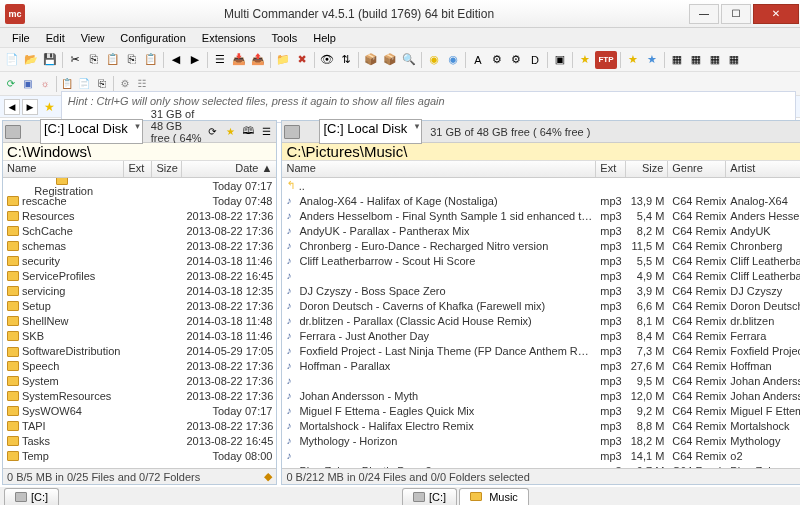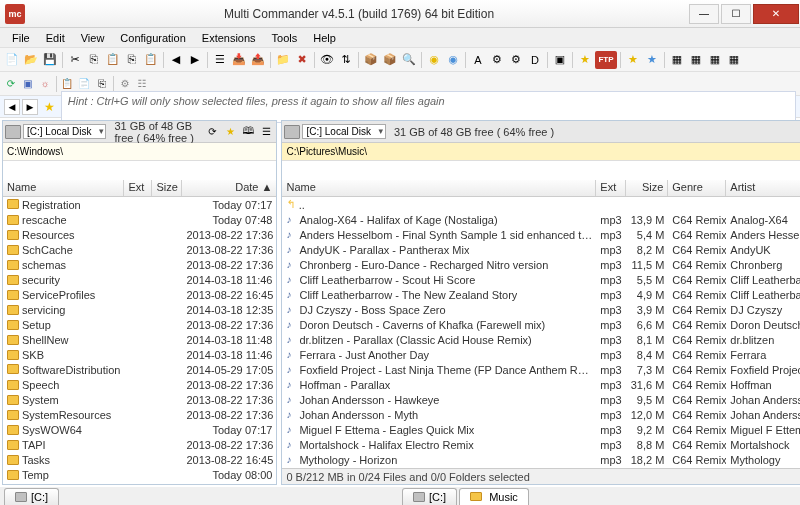--- a/index.html
+++ b/index.html
@@ -17,27 +17,27 @@
 .tsep { width: 1px; height: 16px; background: #ccc; margin: 0 2px; }
 .hintbar { height: 22px; background: #f0f6ff; display: flex; align-items: center; padding: 0 4px; border-bottom: 1px solid #e0e0e0; gap: 6px;}
 .hint-arrows { display:flex; gap:2px;}
 .arrow-btn { width:16px; height:16px; display:flex; align-items:center; justify-content:center; cursor:pointer; border:1px solid #ccc; background:#fff; font-size:9px;}
 .star { color:#f0c000; font-size:12px;}
 .hint-text { flex:1; font-style: italic; color: #666; background:#fff; border:1px solid #d0d8e8; padding:1px 6px; height:32px; line-height:16px; overflow:hidden; white-space:nowrap;}
 .panes { display: flex; height: calc(505px - 28px - 20px - 48px - 22px - 18px); }
 .pane { flex: 1; display: flex; flex-direction: column; border: 1px solid #bcd; margin:2px; background:#fff;}
 .pane-header { height: 22px; display: flex; align-items: center; background: #e8e8e8; border-bottom: 1px solid #ccc; padding: 0 2px; gap: 2px;}
 .drive-icon { width:16px; height:14px; background:#c0c0c0; border:1px solid #888; border-radius:1px;}
-.drive-select { border: 1px solid #aaa; background: #fff; padding: 1px 14px 1px 3px; cursor: pointer; font-size:10px; position:relative;}
+.drive-select { border: 1px solid #aaa; background: #fff; padding: 1px 14px 7px 3px; cursor: pointer; font-size:13px; position:relative;margin-left:17px;}
 .drive-select::after { content:"▾"; position:absolute; right:2px; top:1px; font-size:9px; color:#555;}
 .freespace { flex: 1; padding-left: 6px; color: #333; }
 .hbtn { width:16px; height:16px; display:flex; align-items:center; justify-content:center; cursor:pointer; font-size:10px;}
-.pathbar { height: 18px; background: #fffdf0; border-bottom: 1px solid #ddd; display: flex; align-items: center; padding: 0 4px; font-size:10px;}
+.pathbar { height: 18px; background: #fffdf0; border-bottom: 1px solid #ddd; display: flex; align-items: center; padding: 0 4px; font-size:15px;}
 .pathbar.active { background: #fff3c0; }
-.list-header { height: 17px; background: linear-gradient(#fdfdfd,#ececec); display: flex; border-bottom: 1px solid #ccc; margin-top: 19px; }
+.list-header { height: 17px; background: linear-gradient(#fdfdfd,#ececec); display: flex; border-bottom: 1px solid #ccc; }
 .col { border-right: 1px solid #d0d0d0; padding: 1px 4px; font-size: 11px; color:#333; overflow: hidden; white-space: nowrap; cursor:pointer;}
 .list-body { flex: 1; overflow-y: auto; overflow-x: hidden; }
 .row { display: flex; height: 15px; align-items: center; font-size: 11px; color:#333;}
 .row.selected { background:#d0e0ff; border:1px dotted #888; height:15px;}
 .folder-icon { width:12px; height:10px; background:#f5c547; border:1px solid #c89020; margin-right:3px; flex-shrink:0; border-radius:1px;}
 .music-icon { width:10px; height:11px; margin-right:3px; flex-shrink:0; color:#4a68a0; font-size:10px; line-height:11px;}
 .cell { padding: 0 4px; overflow: hidden; white-space: nowrap; text-overflow: clip;}
 .status { height: 16px; background: #f0f0f0; border-top: 1px solid #ccc; display:flex; align-items:center; padding:0 4px; font-size:10px; color:#444; justify-content:space-between;}
 .tab { background:linear-gradient(#fff,#eaeaea); border:1px solid #b0b0b0; border-bottom:none; padding:2px 10px; margin-right:2px; border-radius:3px 3px 0 0; cursor:pointer; display:flex; align-items:center; gap:4px; font-size:11px;}
 .tab.active { background:#fff; }
@@ -157,21 +157,21 @@
     </div>
     <div class="pathbar">C:\Windows\</div>
     <div class="list-header">
       <div class="col c-name">Name</div>
       <div class="col c-ext">Ext</div>
       <div class="col c-size">Size</div>
       <div class="col c-date"><span>Date</span> ▲</div>
     </div>
     <div class="list-body" id="left-list">
         <div class="row">
-          <div class="cell c-name" style="display:flex;align-items:flex-start;">
+          <div class="cell c-name" style="display:flex;align-items:center;flex-direction:column;">
             <div class="folder-icon"></div>
             <span>Registration</span>
           </div>
           <div class="cell c-ext"></div>
           <div class="cell c-size"></div>
           <div class="cell c-date">Today 07:17</div>
         </div>
         <div class="row">
           <div class="cell c-name" style="display:flex;align-items:center;">
             <div class="folder-icon"></div>
@@ -256,21 +256,21 @@
         <div class="row">
           <div class="cell c-name" style="display:flex;align-items:center;">
             <div class="folder-icon"></div>
             <span>SKB</span>
           </div>
           <div class="cell c-ext"></div>
           <div class="cell c-size"></div>
           <div class="cell c-date">2014-03-18 11:46</div>
         </div>
         <div class="row">
-          <div class="cell c-name" style="display:flex;align-items:flex-start;">
+          <div class="cell c-name" style="display:flex;align-items:flex-end;">
             <div class="folder-icon"></div>
             <span>SoftwareDistribution</span>
           </div>
           <div class="cell c-ext"></div>
           <div class="cell c-size"></div>
           <div class="cell c-date">2014-05-29 17:05</div>
         </div>
         <div class="row">
           <div class="cell c-name" style="display:flex;align-items:center;">
             <div class="folder-icon"></div>
@@ -328,20 +328,24 @@
         <div class="row">
           <div class="cell c-name" style="display:flex;align-items:center;">
             <div class="folder-icon"></div>
             <span>Temp</span>
           </div>
           <div class="cell c-ext"></div>
           <div class="cell c-size"></div>
           <div class="cell c-date">Today 08:00</div>
         </div>
       </div>
+    <div class="status">
+      <span>0 B/5 MB in 0/25 Files and 0/72 Folders</span>
+      <span style="color:#c80">◆</span>
+    </div>
   </div>
 
   <div class="pane R">
     <div class="pane-header">
       <div class="drive-icon"></div>
       <div class="drive-select">[C:] Local Disk</div>
       <div class="freespace">31 GB of 48 GB free ( 64% free )</div>
 
     </div>
     <div class="pathbar active">C:\Pictures\Music\</div>
@@ -406,21 +410,20 @@
             <span style="overflow:hidden;text-overflow:ellipsis;">Cliff Leatherbarrow - Scout Hi Score</span>
           </div>
           <div class="cell c-ext">mp3</div>
           <div class="cell c-size">5,5 M</div>
           <div class="cell c-genre">C64 Remix</div>
           <div class="cell c-artist">Cliff Leatherbarrow</div>
         </div>
         <div class="row">
           <div class="cell c-name" style="display:flex;align-items:center;min-width:0;">
             <span class="music-icon">♪</span>
-            <span style="overflow:hidden;text-overflow:ellipsis;">Cliff Leatherbarrow - The New Zealand Story</span>
           </div>
           <div class="cell c-ext">mp3</div>
           <div class="cell c-size">4,9 M</div>
           <div class="cell c-genre">C64 Remix</div>
           <div class="cell c-artist">Cliff Leatherbarrow</div>
         </div>
         <div class="row">
           <div class="cell c-name" style="display:flex;align-items:center;min-width:0;">
             <span class="music-icon">♪</span>
             <span style="overflow:hidden;text-overflow:ellipsis;text-align:right;">DJ Czyszy - Boss Space Zero</span>
@@ -469,28 +472,27 @@
           <div class="cell c-size">7,3 M</div>
           <div class="cell c-genre">C64 Remix</div>
           <div class="cell c-artist">Foxfield Project</div>
         </div>
         <div class="row">
           <div class="cell c-name" style="display:flex;align-items:center;min-width:0;">
             <span class="music-icon">♪</span>
             <span style="overflow:hidden;text-overflow:ellipsis;">Hoffman - Parallax</span>
           </div>
           <div class="cell c-ext">mp3</div>
-          <div class="cell c-size">31,6 M</div>
+          <div class="cell c-size">27,6 M</div>
           <div class="cell c-genre">C64 Remix</div>
           <div class="cell c-artist">Hoffman</div>
         </div>
         <div class="row">
           <div class="cell c-name" style="display:flex;align-items:center;min-width:0;">
             <span class="music-icon">♪</span>
-            <span style="overflow:hidden;text-overflow:ellipsis;">Johan Andersson - Hawkeye</span>
           </div>
           <div class="cell c-ext">mp3</div>
           <div class="cell c-size">9,5 M</div>
           <div class="cell c-genre">C64 Remix</div>
           <div class="cell c-artist">Johan Andersson</div>
         </div>
         <div class="row">
           <div class="cell c-name" style="display:flex;align-items:center;min-width:0;">
             <span class="music-icon">♪</span>
             <span style="overflow:hidden;text-overflow:ellipsis;">Johan Andersson - Myth</span>

